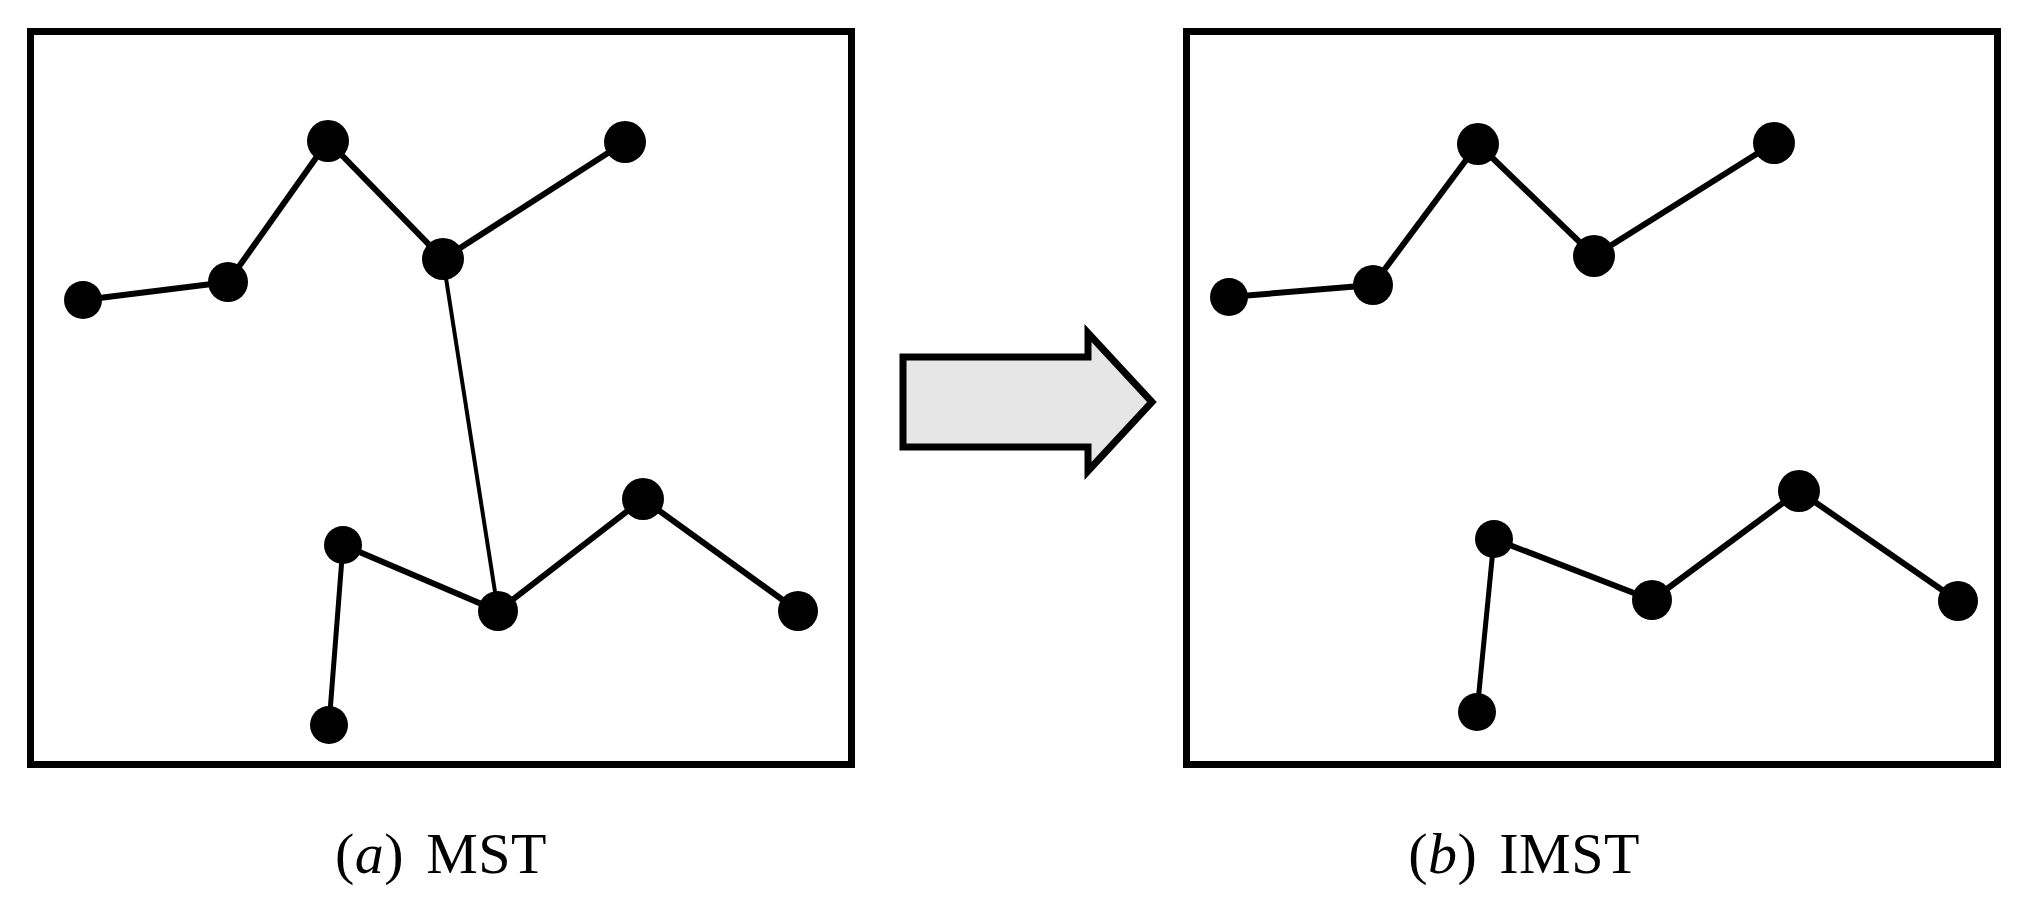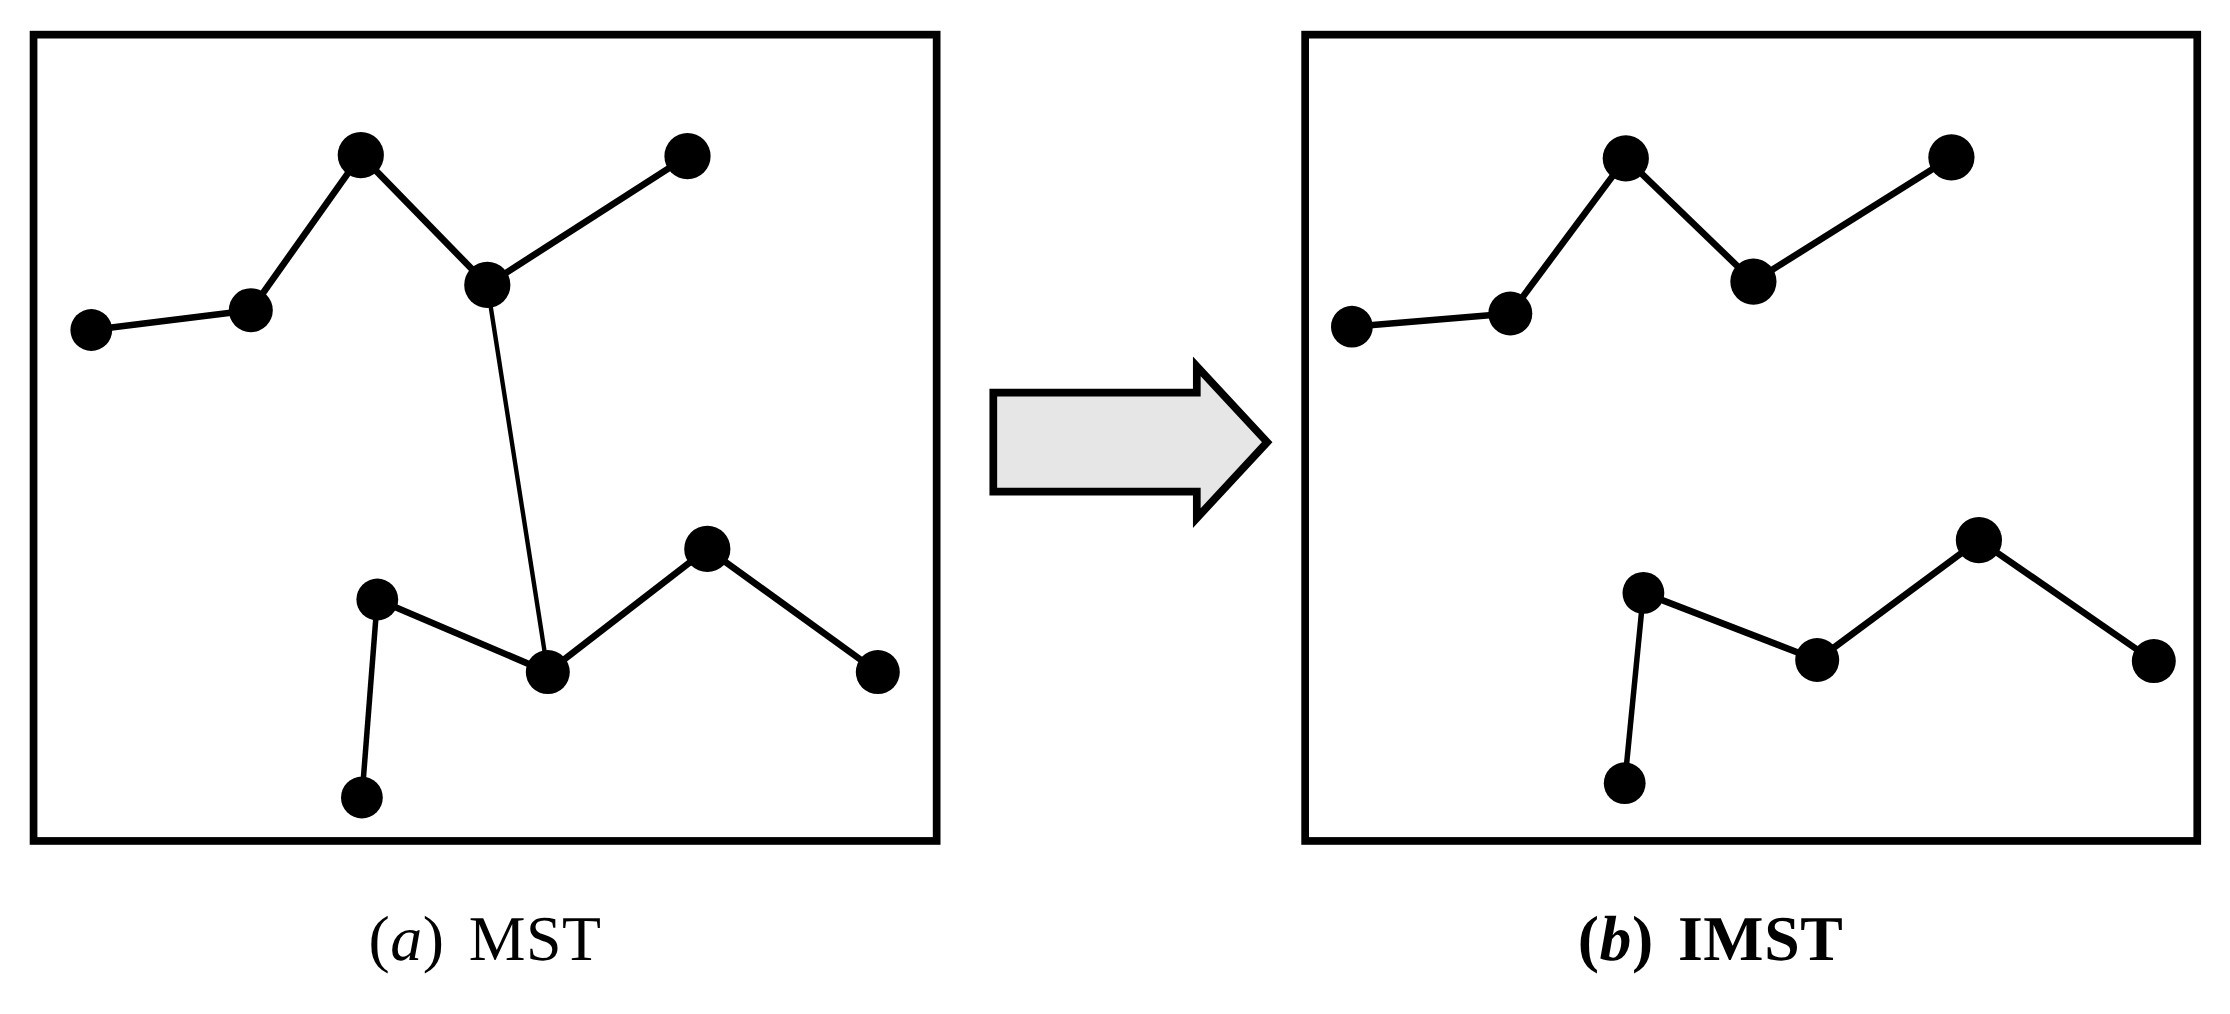--- a/index.html
+++ b/index.html
@@ -98,17 +98,17 @@
           <circle cx="1958" cy="601" r="20" fill="#000000"></circle>
         </g>
       </g>
     <polygon id="arrow-shape" points="903,357 1088,357 1088,333 1152,402 1088,471 1088,447 903,447" fill="#e6e6e6" stroke="#000000" stroke-width="7" stroke-linejoin="miter"></polygon>
   </svg>
 
   <div class="panel-caption" id="caption-a" style="left: 141px; top: 820px; width: 600px;">
     <span class="caption-paren">(</span><span class="caption-letter">a</span><span class="caption-paren">)</span><span class="caption-gap"></span><span>MST</span>
   </div>
 
-  <div class="panel-caption" id="caption-b" style="left: 1255px; top: 820px; width: 600px; font-weight: bold;">
+  <div class="panel-caption" id="caption-b" style="left: 1224px; top: 820px; width: 600px;">
     <span class="caption-paren">(</span><span class="caption-letter">b</span><span class="caption-paren">)</span><span class="caption-gap"></span><span>IMST</span>
   </div>
 
 </div>
 
 </body></html>

